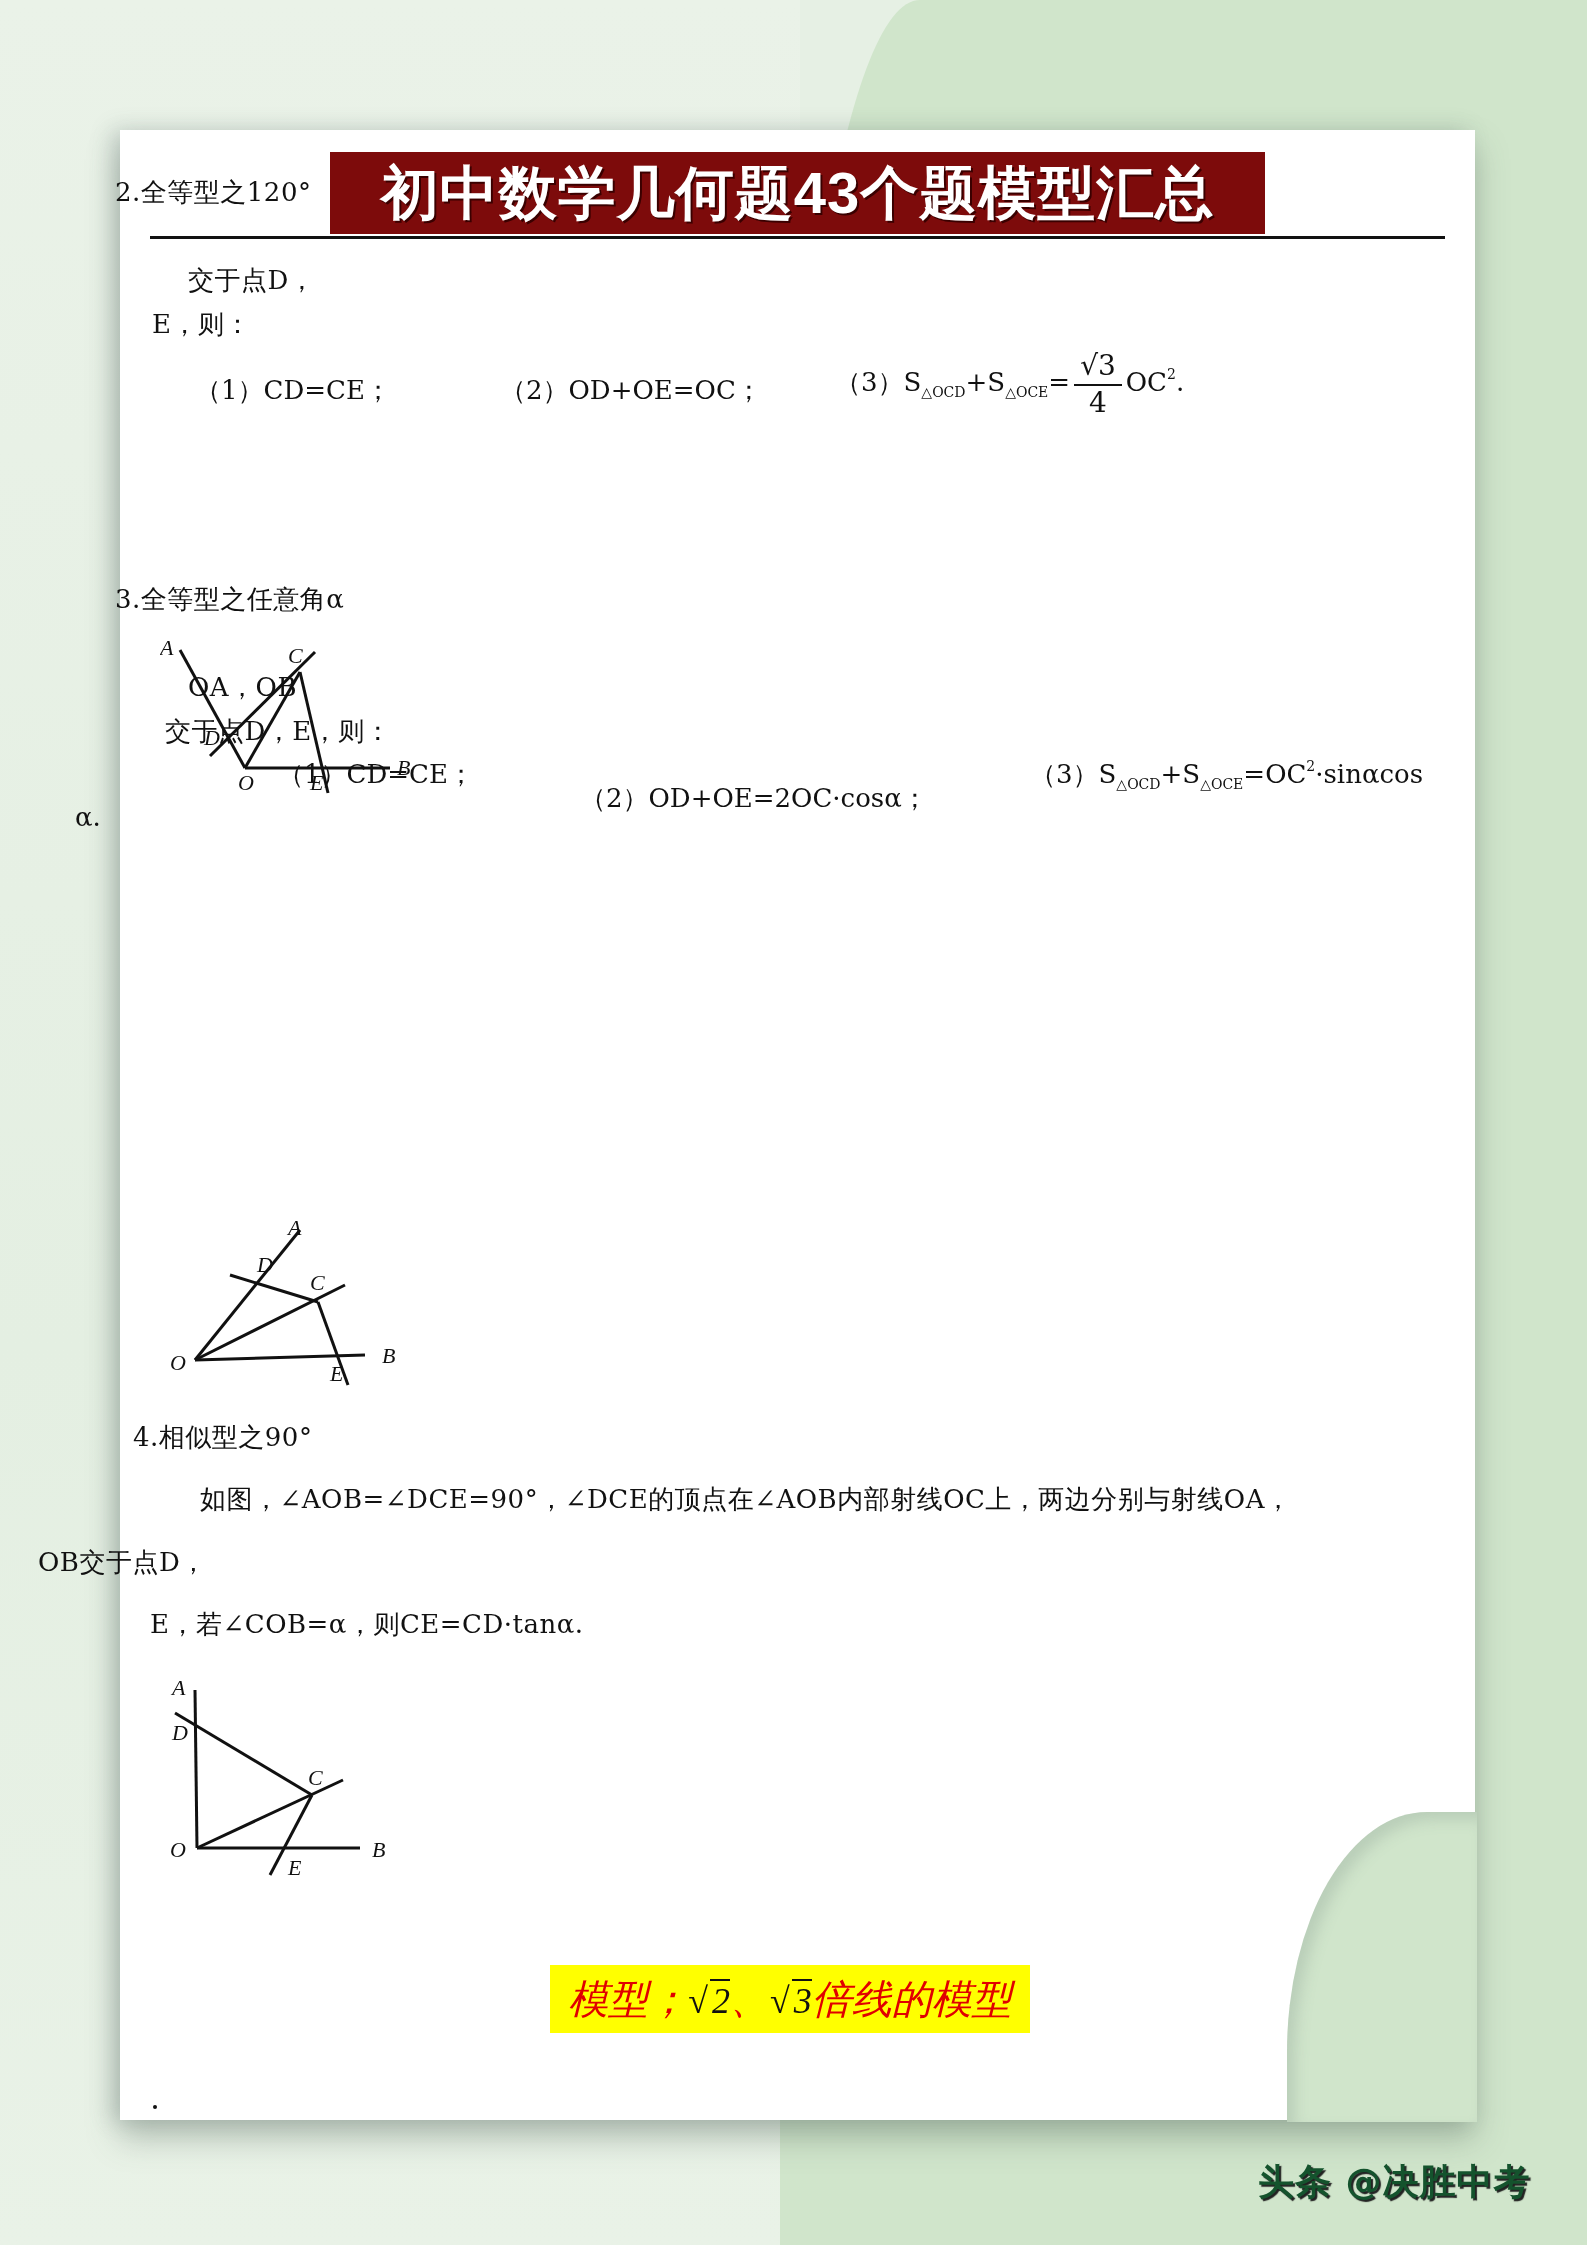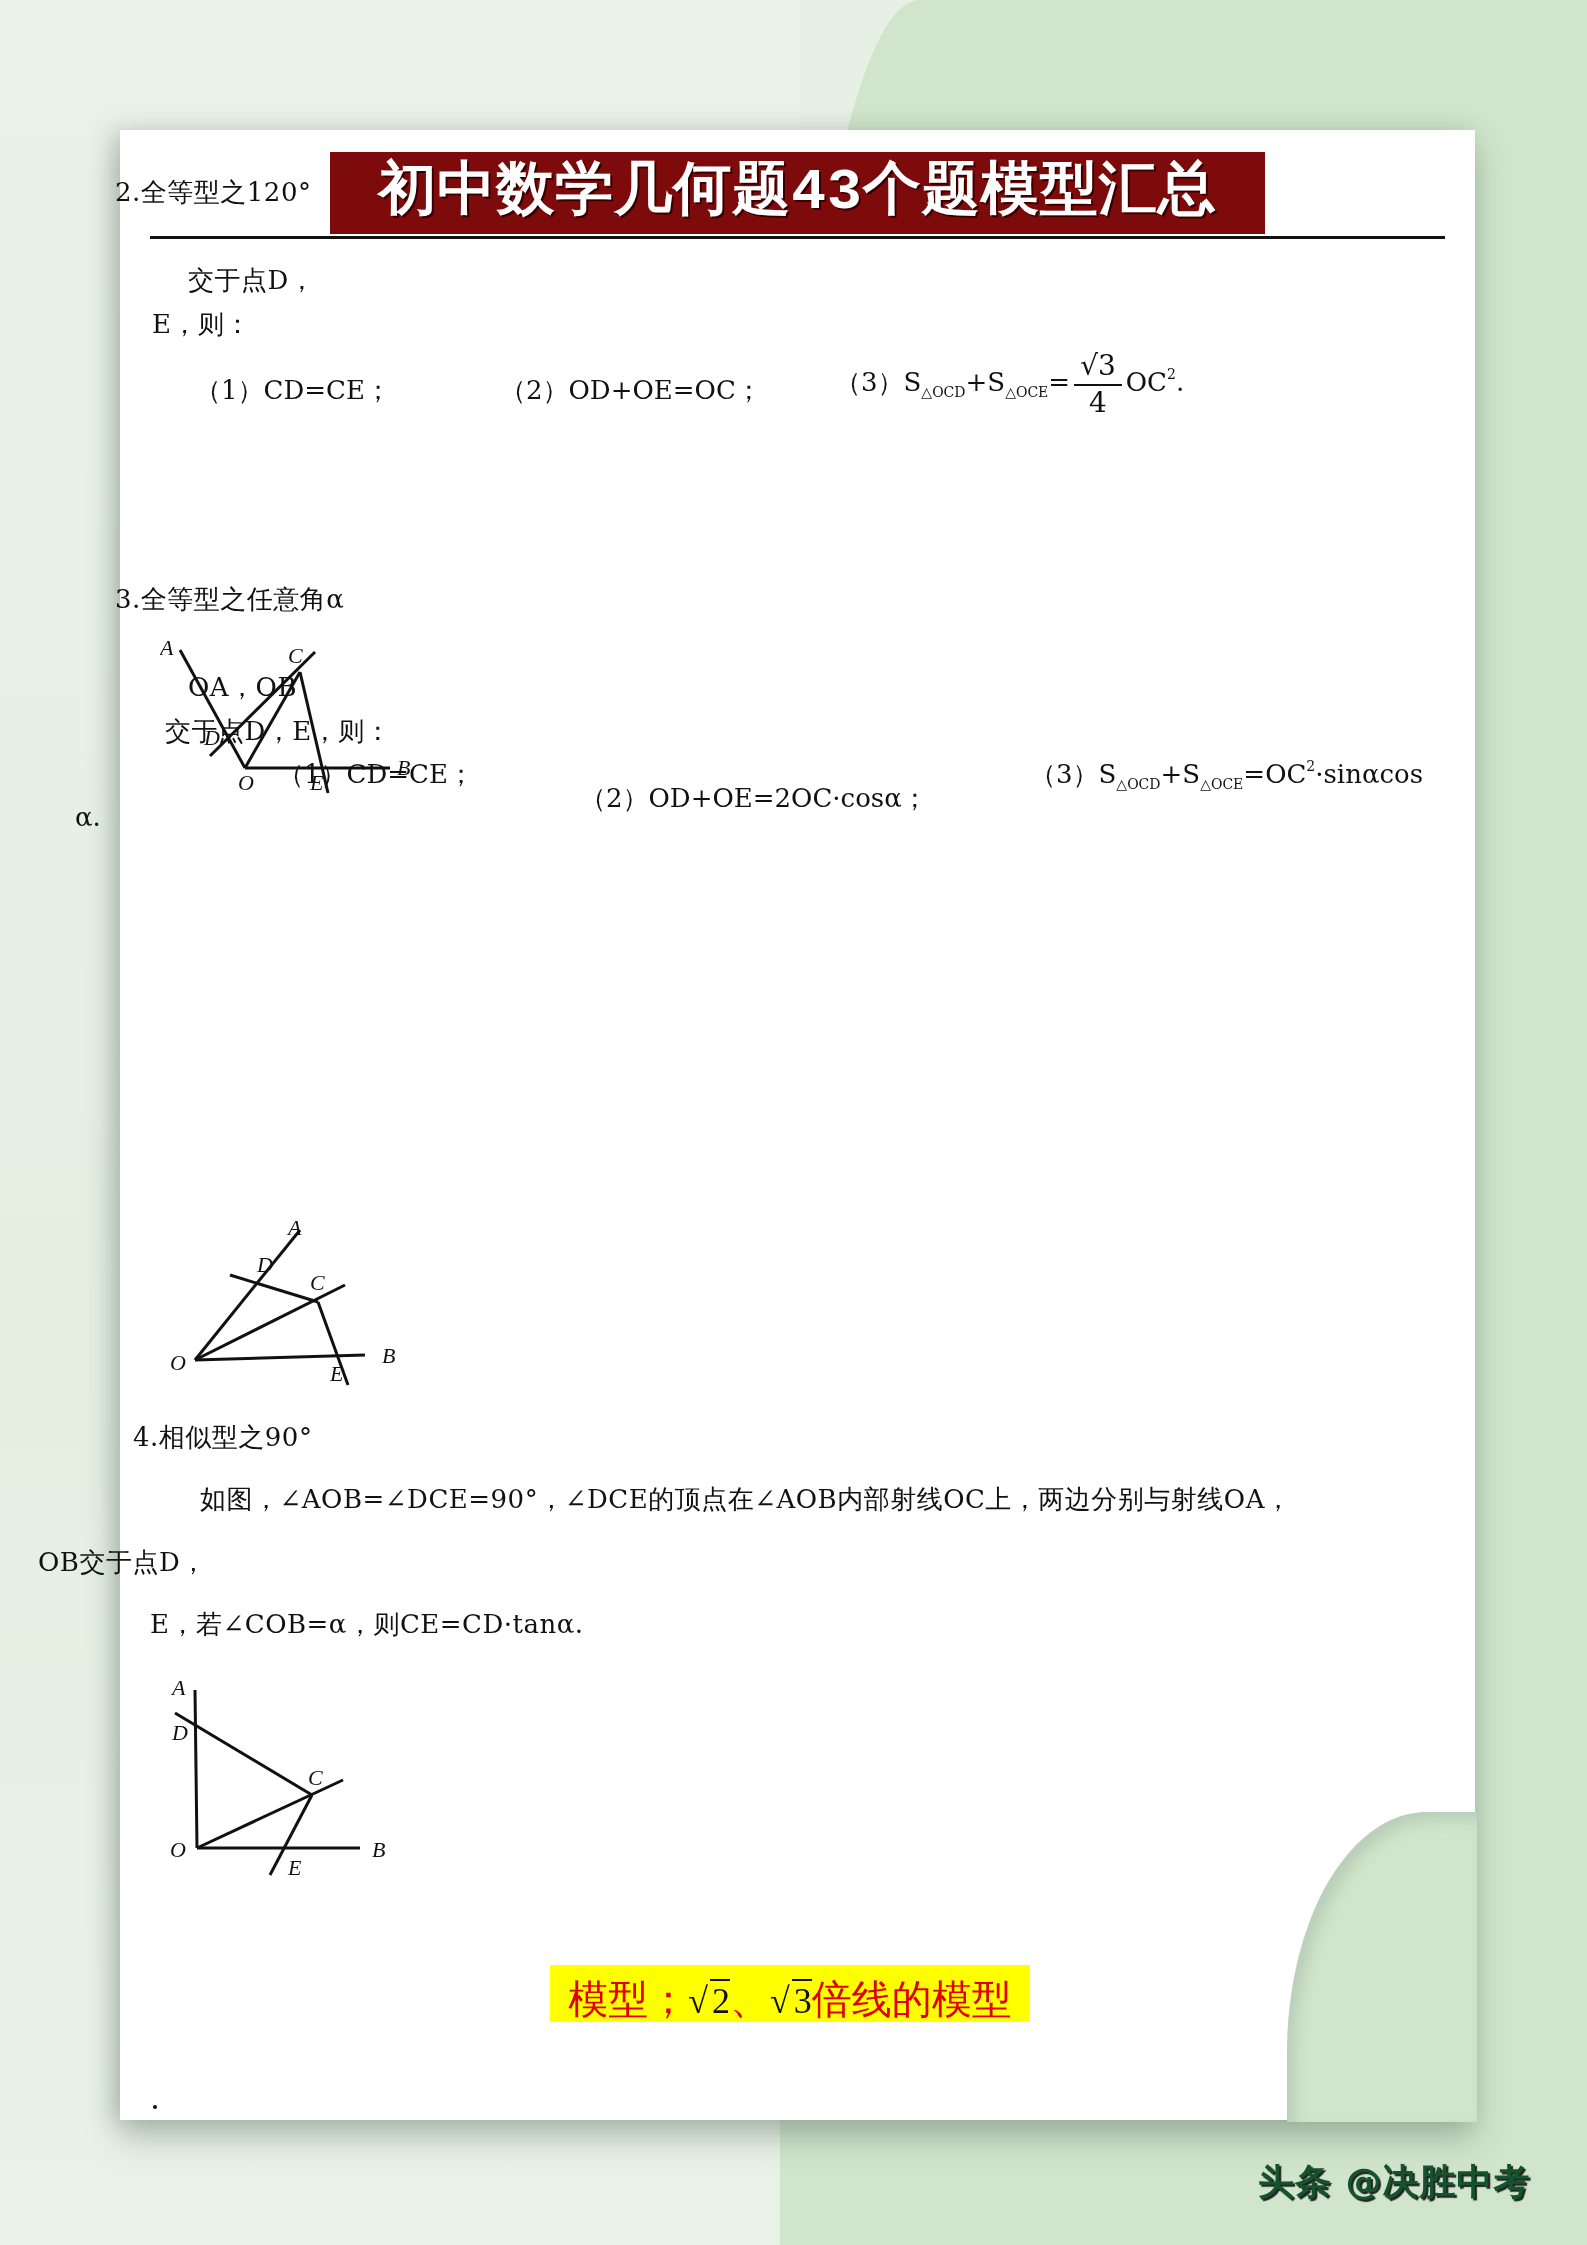--- a/index.html
+++ b/index.html
@@ -26,41 +26,42 @@
   .page-curl-br {
     position:absolute; right:-2px; bottom:-2px; width:190px; height:310px;
     background:#d0e5cb;
     border-top-left-radius:140px 240px;
     box-shadow: inset 8px 8px 14px rgba(120,140,130,0.25);
   }
   .title-wrap { position:absolute; left:210px; top:22px; width:935px; height:82px; z-index:3;}
   .title {
     background:#7d0b0b; color:#fff; height:82px; line-height:82px;
     text-align:center; font-size:58px; font-weight:bold;
-    font-family:Liberation Mono, monospace;
+    font-family:Liberation Sans, sans-serif;
     letter-spacing:1px;
     text-shadow:2px 2px 0 #3a0000;
   }
   .title-rule {
     position:absolute; left:30px; top:106px; width:1295px; height:3px; background:#111; z-index:3;
   }
   .text { position:absolute; font-size:26px; white-space:nowrap; z-index:3; letter-spacing:0.5px; }
   .formula { position:absolute; font-size:26px; white-space:nowrap; z-index:3; }
   .sub { font-size:14px; vertical-align:-6px; }
   .sup { font-size:14px; vertical-align:12px; }
   .frac { display:inline-block; text-align:center; vertical-align:middle; margin:0 4px; }
   .frac .num { display:block; border-bottom:2px solid #111; padding:0 6px; font-size:28px; line-height:36px;}
   .frac .den { display:block; font-size:28px; line-height:34px; }
   .sqrt { border-top:2px solid currentColor; padding-left:2px; margin-left:2px;}
   .figure { position:absolute; z-index:3; }
   .figure svg text { font-family:"Liberation Serif","DejaVu Serif",serif; font-style:italic; font-size:22px; fill:#111; }
   .highlight {
-    position:absolute; left:425px; top:1843px; width:480px; height:57px; background:#ffff00;
+    position:absolute; left:425px; top:1843px; width:480px; height:68px; background:#ffff00;
     color:#e00000; font-size:40px; line-height:68px; text-align:center; z-index:3;
     font-family:"DejaVu Sans","Liberation Sans",sans-serif;
+    font-style:italic;
   }
   .highlight .math { color:#111; font-family:"Liberation Serif","DejaVu Serif",serif; font-size:36px; }
   .dot { position:absolute; left:34px; top:2010px; width:4px; height:4px; background:#111; border-radius:50%; z-index:3;}
   .watermark {
     position:absolute; left:1258px; top:2158px; font-size:36px; color:#14532d;
     font-family:"DejaVu Sans","Liberation Sans",sans-serif; font-weight:bold;
     text-shadow:2px 2px 1px #222;
     letter-spacing:1px;
   }
 </style>

